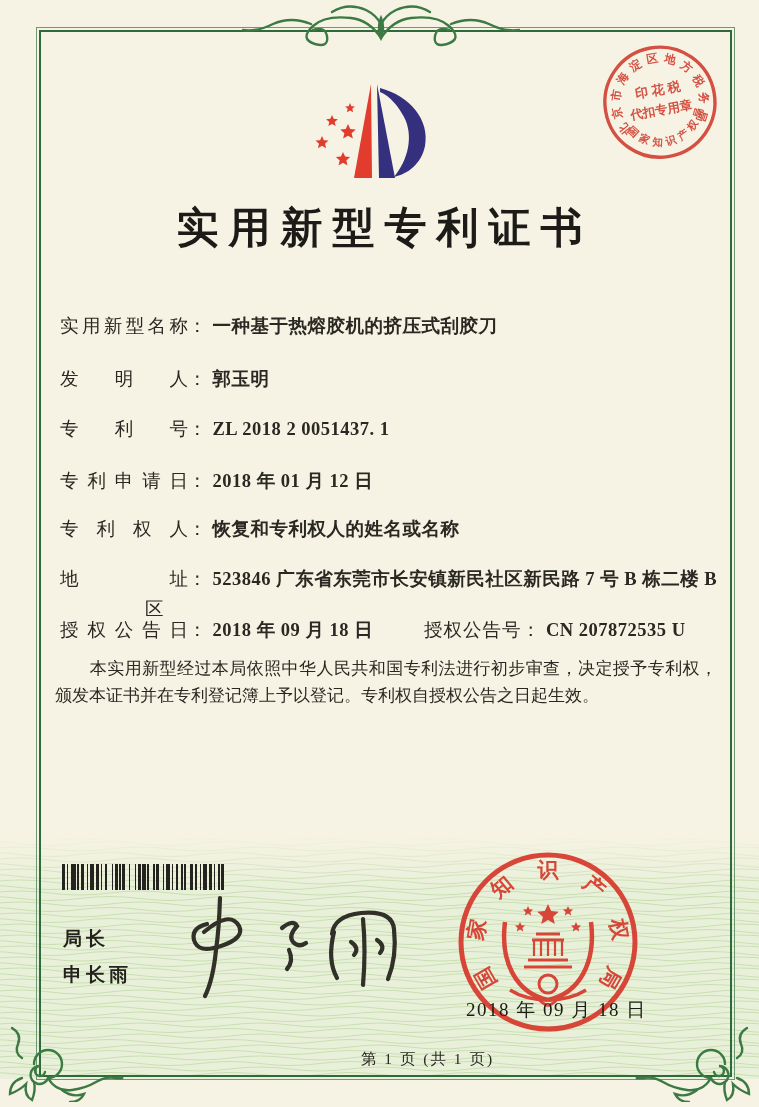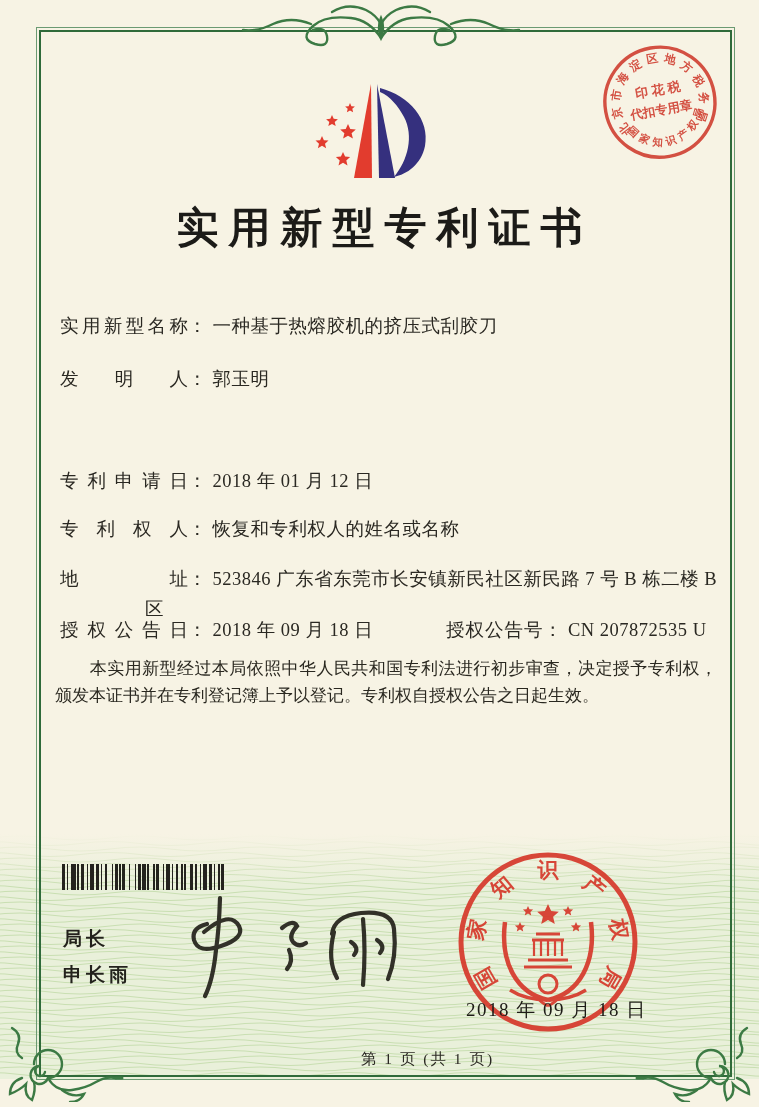--- a/index.html
+++ b/index.html
@@ -24,23 +24,23 @@
   .certno{position:absolute;left:45px;top:88px;font-size:18px;letter-spacing:3px;color:#2b2a26;z-index:5;}
   .logo{position:absolute;left:302px;top:70px;z-index:5;}
   .stamp{position:absolute;left:594px;top:42px;z-index:6;transform:rotate(-10deg);opacity:.88;color:#cf3a2c;}
   .title{position:absolute;left:0;top:200px;width:759px;margin:0;text-align:center;
     font-size:42px;font-weight:700;letter-spacing:10px;padding-left:10px;box-sizing:border-box;
     color:#1c1b18;z-index:5;}
   
   .frow{position:absolute;left:60px;width:660px;font-size:18.5px;color:#2a2822;z-index:5;white-space:nowrap;}
   .flabel{display:inline-block;width:128px;text-align:justify;text-align-last:justify;vertical-align:top;}
   .fcolon{display:inline-block;margin-right:6px;}
-  .fvalue{letter-spacing:.5px;}
+  .fvalue{letter-spacing:.5px;font-weight:bold;}
   .addr2{margin-left:85px;margin-top:5px;font-size:18.5px;}
-  .grant-right{position:absolute;left:386px;top:0;}
+  .grant-right{position:absolute;left:364px;top:0;}
   .grant-right .flabel2{letter-spacing:1px;}
   
   .body-text{position:absolute;left:55px;top:656px;width:662px;font-size:17px;line-height:26.5px;
     text-align:justify;color:#2a2820;z-index:5;}
   .body-text p{margin:0;text-indent:2.05em;}
   
   .barcode{position:absolute;left:62px;top:864px;width:232px;height:26px;z-index:5;font-size:0;}
   .barcode i{display:inline-block;height:26px;vertical-align:top;}
   .signer-title{position:absolute;left:63px;top:926px;font-size:19px;font-weight:600;color:#23221c;z-index:5;letter-spacing:4px;}
   .signer-name{position:absolute;left:63px;top:962px;font-size:19px;font-weight:600;color:#23221c;z-index:5;letter-spacing:4px;}
@@ -184,20 +184,23 @@
   </div>
 
   <h1 class="title">实用新型专利证书</h1>
 
   <div class="frow" style="top:313px">
     <span class="flabel">实用新型名称</span><span class="fcolon">：</span><span class="fvalue">一种基于热熔胶机的挤压式刮胶刀</span>
   </div>
   <div class="frow" style="top:366px">
     <span class="flabel">发明人</span><span class="fcolon">：</span><span class="fvalue">郭玉明</span>
   </div>
+  <div class="frow" style="top:416px">
+    <span class="flabel">专利号</span><span class="fcolon">：</span><span class="fvalue">ZL 2018 2 0051437. 1</span>
+  </div>
   <div class="frow" style="top:468px">
     <span class="flabel">专利申请日</span><span class="fcolon">：</span><span class="fvalue">2018 年 01 月 12 日</span>
   </div>
   <div class="frow" style="top:516px">
     <span class="flabel">专利权人</span><span class="fcolon">：</span><span class="fvalue">恢复和专利权人的姓名或名称</span>
   </div>
   <div class="frow" style="top:566px">
     <span class="flabel">地址</span><span class="fcolon">：</span><span class="fvalue">523846 广东省东莞市长安镇新民社区新民路 7 号 B 栋二楼 B</span>
     <div class="addr2">区</div>
   </div>

